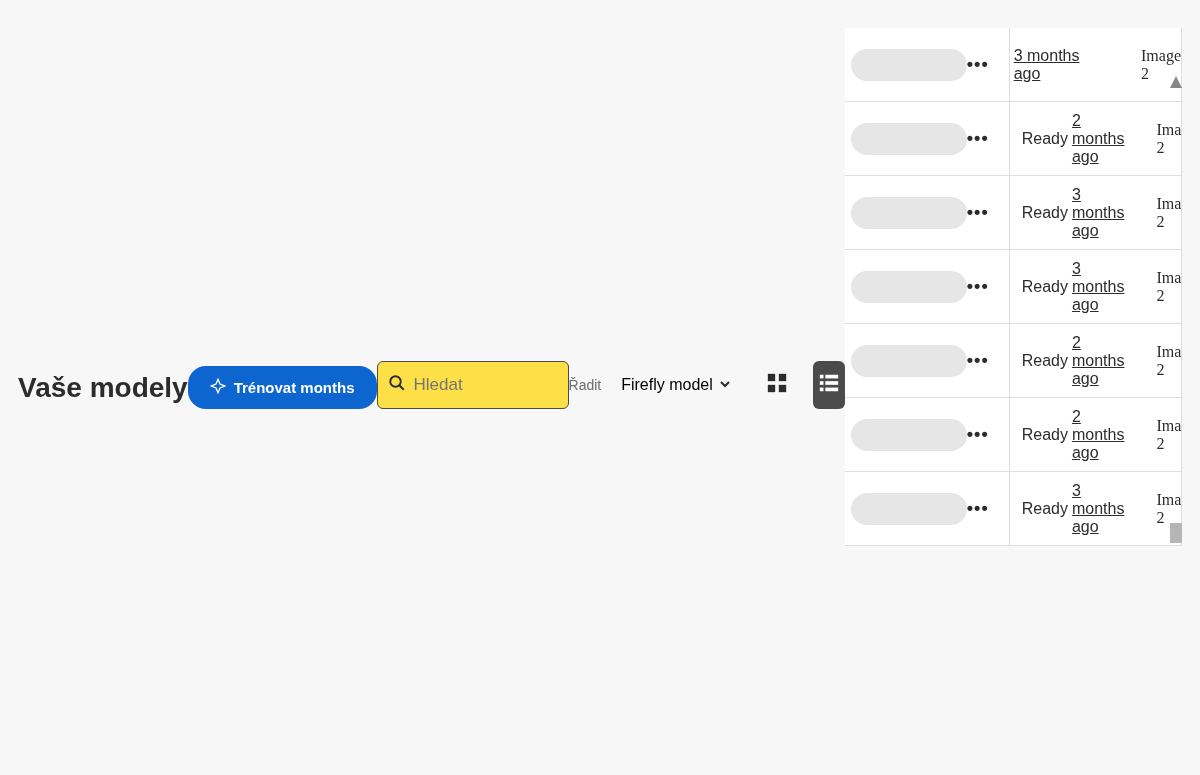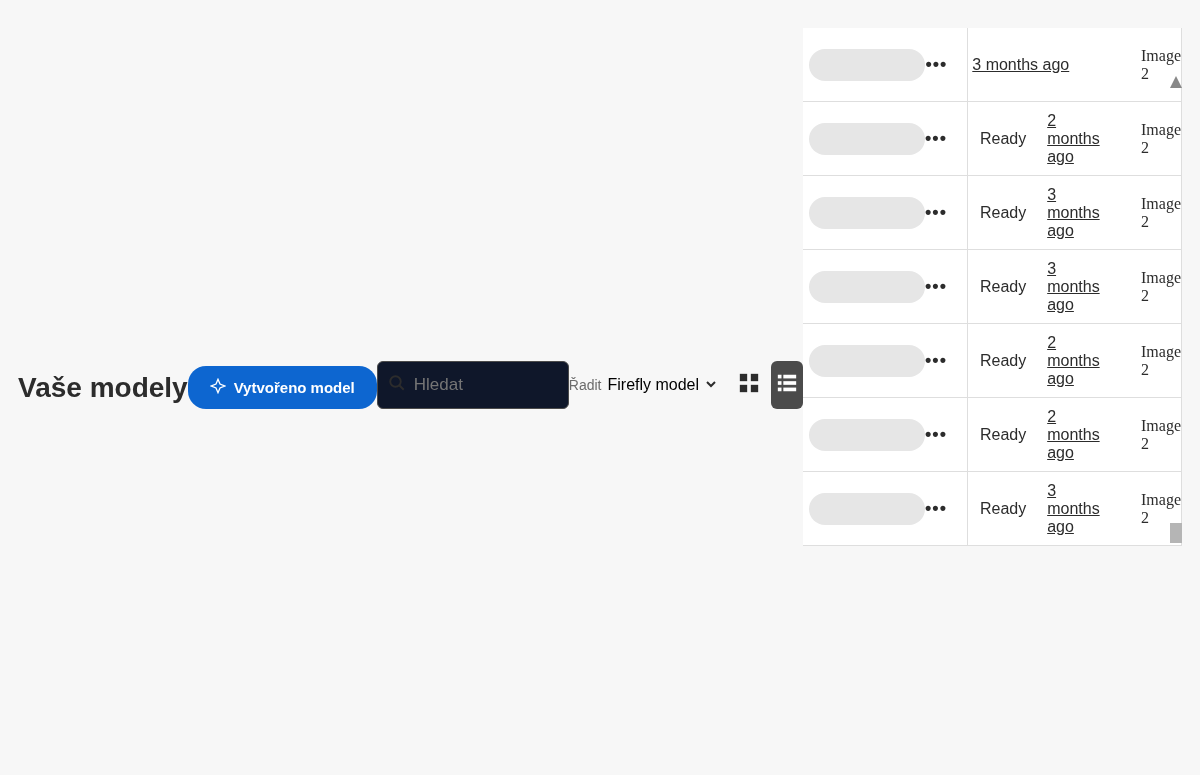--- a/index.html
+++ b/index.html
@@ -48,36 +48,36 @@
     margin-bottom: 34px;
   }
   .search-wrap {
     display: flex;
     align-items: center;
     border: 1px solid #4b4b4b;
     border-radius: 6px;
     width: 192px;
     height: 48px;
     padding: 0 10px;
-    background: #0f172a;
+    background: #fde047;
   }
   .search-wrap svg { width: 18px; height: 18px; flex-shrink: 0; }
   .search-input {
     border: none;
     background: transparent;
     outline: none;
     margin-left: 8px;
     font-size: 17px;
     width: 100%;
     color: #6b6b6b;
   }
   .right-controls {
     display: flex;
     align-items: center;
-    gap: 6px;
+    gap: 20px;
   }
   .sort-label {
     font-size: 14px;
     color: #6b6b6b;
   }
   .sort-value {
     font-size: 16px;
     color: #000000;
     display: flex;
     align-items: center;
@@ -195,21 +195,21 @@
 
 <div class="page">
   <div class="header-row">
     <h1 class="page-title">Vaše modely</h1>
     <button class="train-btn">
       <span>
         <svg viewBox="0 0 24 24" fill="none" stroke="currentColor" stroke-width="2">
           <path d="M12 2 L9 9 L2 12 L9 15 L12 22 L15 15 L22 12 L15 9 Z" fill="none"></path>
         </svg>
       </span>
-      <span>Vytvořeno model</span>
+      <span>Trénovat months</span>
     </button>
   </div>
 
   <div class="controls-row">
     <div class="search-wrap">
       <span>
         <svg viewBox="0 0 24 24" fill="none" stroke="#2c2c2c" stroke-width="2.5">
           <circle cx="10" cy="10" r="7"></circle>
           <line x1="15" y1="15" x2="21" y2="21"></line>
         </svg>

